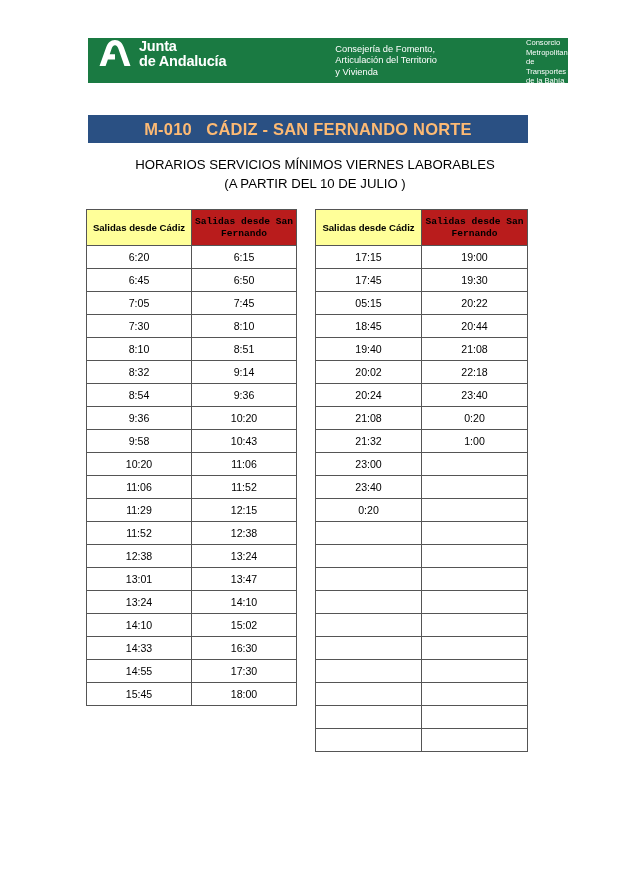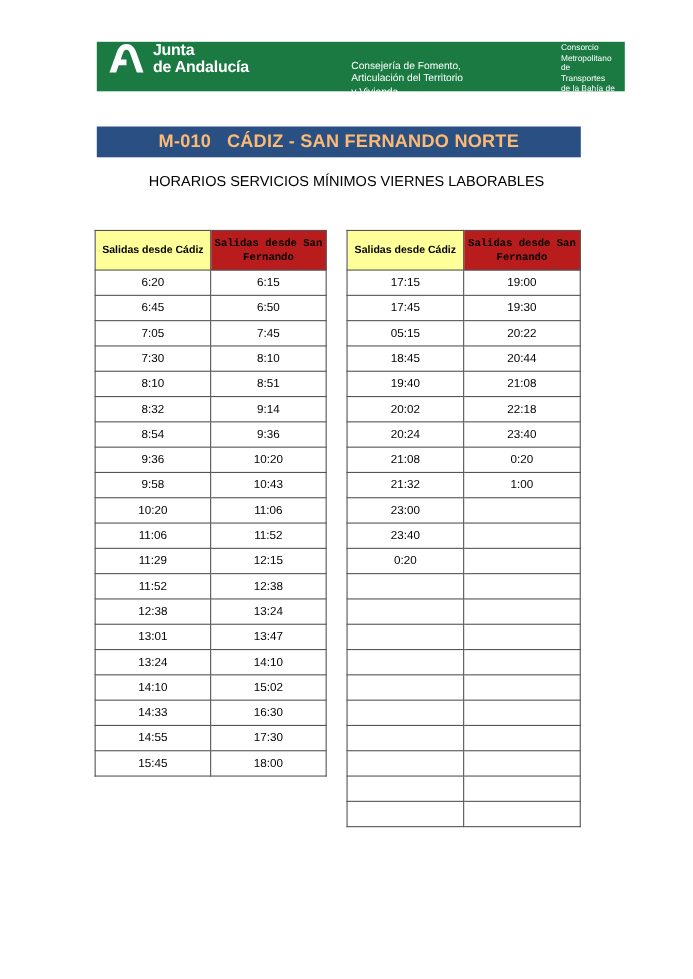--- a/index.html
+++ b/index.html
@@ -56,22 +56,23 @@
   }
   .vdiv {
     width: 1px;
     background: #8fc6a6;
     margin: 5px 0;
     flex: 0 0 auto;
   }
   .dept-block {
     display: flex;
     align-items: center;
-    padding: 17px 8px;
+    padding: 6px 8px;
     flex: 0 0 auto;
+    margin-left: 16px;
   }
   .dept-text {
     color: #ffffff;
     font-size: 9.3px;
     line-height: 11.4px;
     white-space: pre-line;
   }
   .consorcio-block {
     display: flex;
     align-items: center;
@@ -185,20 +186,21 @@
     </div>
 
   </div>
 
   <div class="route-bar">
     <span class="route-title">M-010   CÁDIZ - SAN FERNANDO NORTE</span>
   </div>
 
   <div class="subtitle">
     <div>HORARIOS SERVICIOS MÍNIMOS VIERNES LABORABLES</div>
+    <div>(A PARTIR DEL 10 DE JULIO )</div>
   </div>
 
   <table class="tt left">
     <thead>
       <tr>
         <th class="th-cadiz">Salidas desde
 Cádiz</th>
         <th class="th-sf">Salidas desde
 San Fernando</th>
       </tr>

